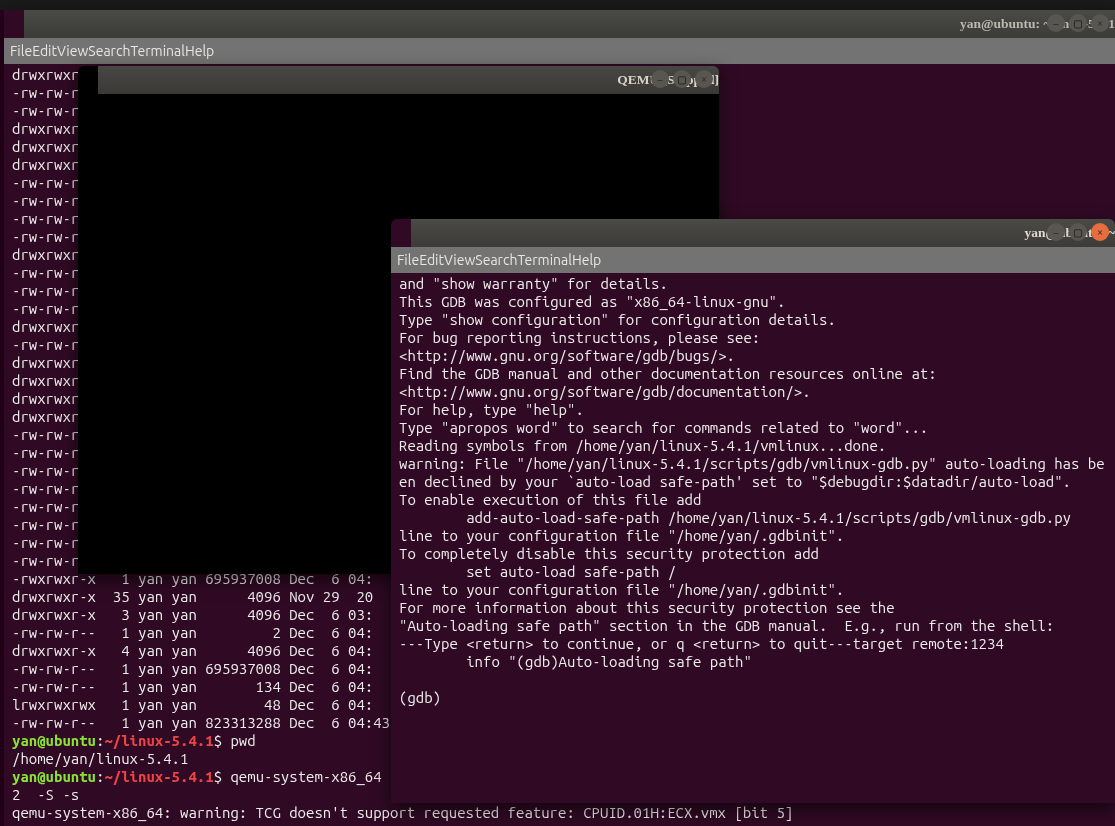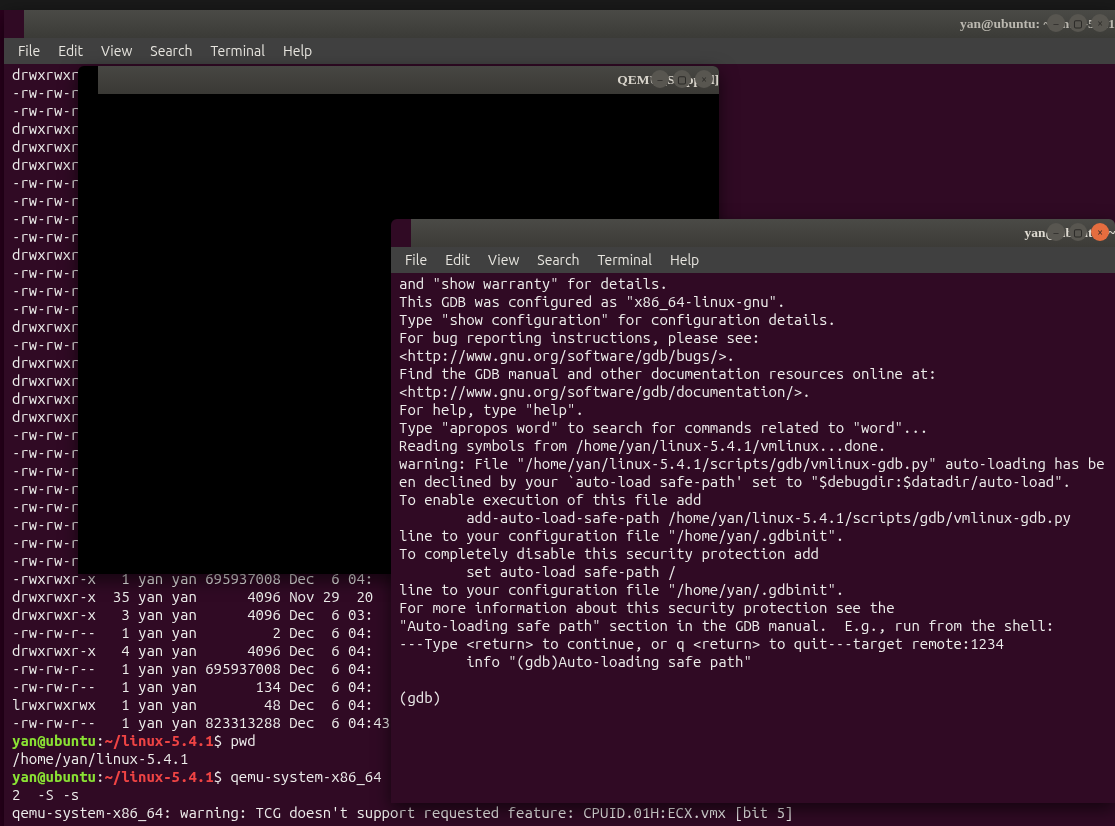--- a/index.html
+++ b/index.html
@@ -35,24 +35,23 @@
   .winbtns { position:absolute; right:6px; top:4px; display:flex; gap:4px; }
   .winbtn {
     width:18px; height:18px; border-radius:9px;
     background:#585650;
     display:flex; align-items:center; justify-content:center;
     font-size:10px; color:#2b2a27; cursor:pointer;
   }
   .winbtn.close { background:#e56d3f; }
   .menubar {
     height:26px;
-    background:#404040;
+    background:#737373;
     display:flex; align-items:center;
-    padding:0 14px;
-    gap:18px;
+    padding:0 6px;
     color:#e8e6e0;
     font-family:Ubuntu,sans-serif; font-size:14px;
   }
   .menubar span { cursor:pointer; }
   .termbody {
     padding:2px 8px 4px 8px;
     white-space:pre;
     line-height:18px;
     letter-spacing:0px;
     color:#eeeeec;

